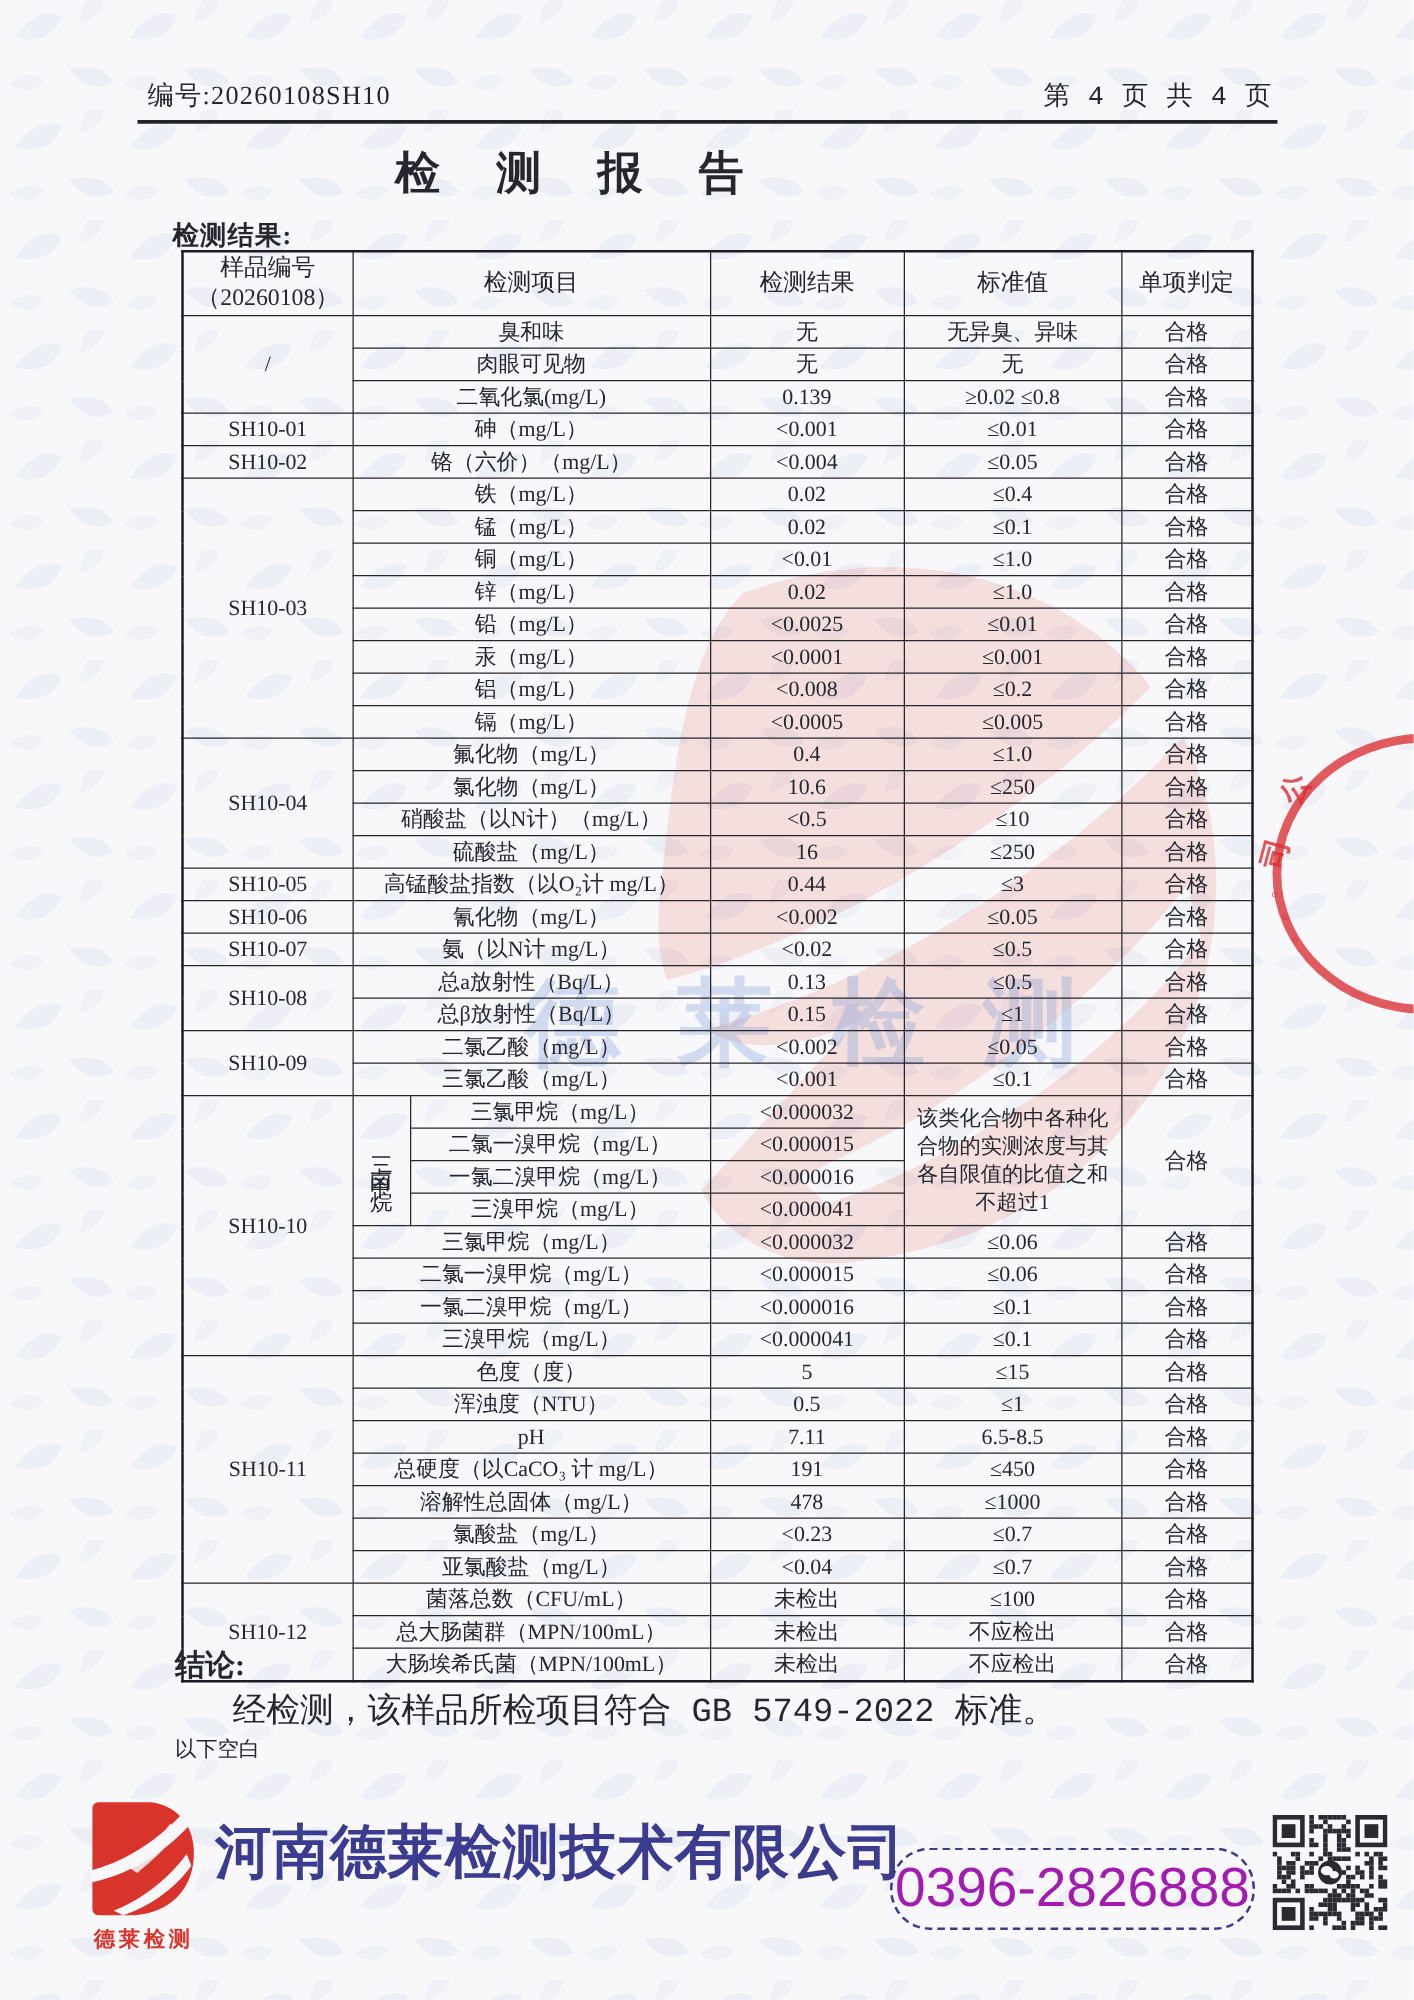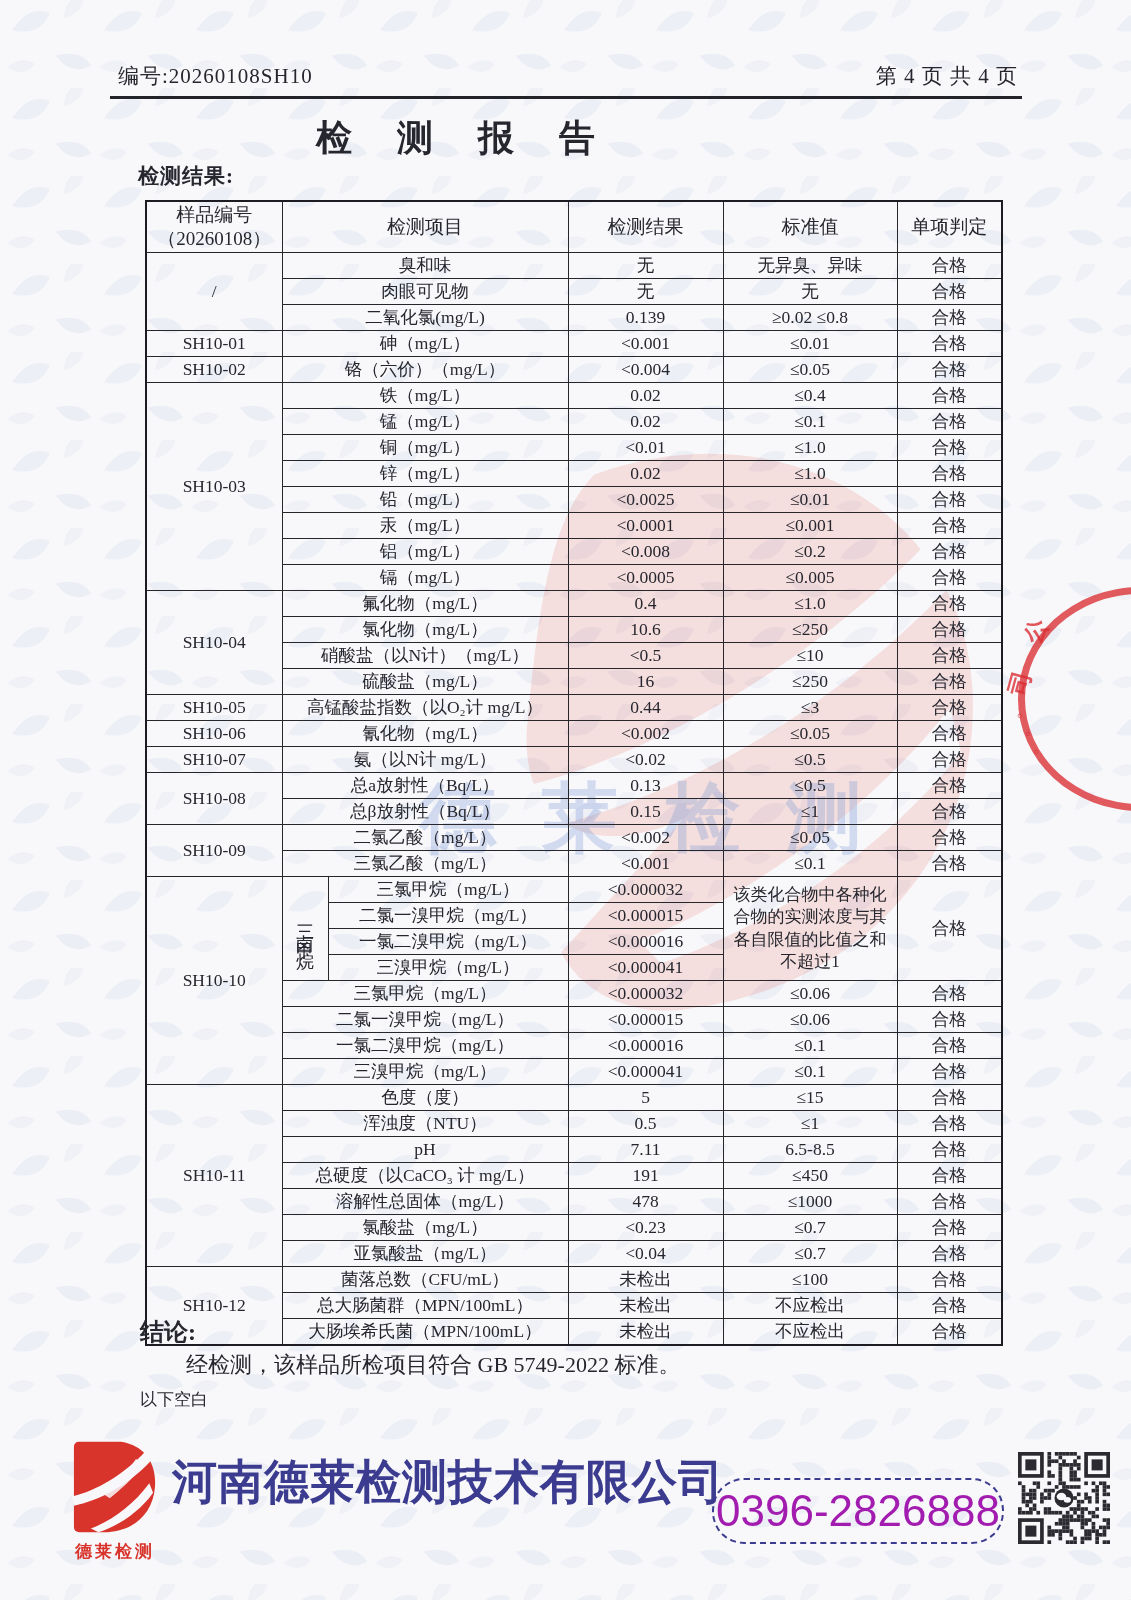--- a/index.html
+++ b/index.html
@@ -3,40 +3,40 @@
 <meta charset="utf-8">
 <style>
   html,body{margin:0;padding:0;}
   body{font-family:"Liberation Serif","DejaVu Serif",serif;color:#26262e;}
   #page{position:relative;width:1131px;height:1600px;background:#f8f8fb;overflow:hidden;}
   #bgpat{position:absolute;left:0;top:0;width:1131px;height:1600px;pointer-events:none;}
 
   
   .tophdr{position:absolute;top:62px;left:110px;width:912px;font-size:21px;letter-spacing:1px;}
   .tophdr .num{position:absolute;left:8px;top:0;}
-  .tophdr .pg{position:absolute;right:4px;top:0;}
+  .tophdr .pg{position:absolute;right:4px;top:0;font-family:Liberation Mono, monospace;}
   .hr{position:absolute;top:96px;left:110px;width:912px;height:2.5px;background:#23232a;}
 
   .title{position:absolute;top:114px;left:0;width:929px;text-align:center;
          font-size:36px;font-weight:bold;letter-spacing:18px;}
-  .reslabel{position:absolute;top:162px;left:138px;font-size:21px;font-weight:bold;letter-spacing:1px;}
+  .reslabel{position:absolute;top:174px;left:138px;font-size:21px;font-weight:bold;letter-spacing:1px;}
 
   
   #tblwrap{position:absolute;top:200px;left:145px;}
   table{border-collapse:collapse;table-layout:fixed;width:856px;background:transparent;position:relative;z-index:3;}
   th,td{border:1.6px solid #26262b;text-align:center;vertical-align:middle;
         font-size:17.5px;line-height:1.12;height:25px;padding:0 2px;overflow:hidden;font-weight:normal;}
   table{border:2.4px solid #1c1c22;}
   th{font-size:19px;height:50px;white-space:pre-line;line-height:1.25;}
   td.v{writing-mode:vertical-lr;text-orientation:upright;letter-spacing:9px;font-size:18px;padding:4px 0;}
   td.wrap{font-size:17px;line-height:1.3;padding:0 5px;white-space:normal;}
 
   
   .conc-label{position:absolute;top:1316px;left:140px;font-size:24px;font-weight:bold;}
-  .conc-text{position:absolute;top:1350px;left:186px;font-size:22px;}
+  .conc-text{position:absolute;top:1350px;left:186px;font-size:27px;font-family:Liberation Mono, monospace;}
   .blank-note{position:absolute;top:1388px;left:140px;font-size:17px;}
 
   
   .logo{position:absolute;top:1438px;left:66px;width:95px;height:98px;}
   .logo-text{position:absolute;top:1540px;left:60px;width:110px;text-align:center;
              color:#d8342c;font-weight:bold;font-size:17px;letter-spacing:3px;}
   .company{position:absolute;top:1452px;left:172px;width:540px;font-size:45px;font-weight:bold;
            color:#3b3b8f;letter-spacing:1px;white-space:nowrap;transform:scaleY(1.05);}
   .address{position:absolute;top:1598px;left:172px;font-size:20px;font-weight:bold;color:#2f2f55;white-space:nowrap;}
   .phone{position:absolute;top:1478px;left:712px;width:288px;height:62px;border:2.5px dashed #3b3b8f;

